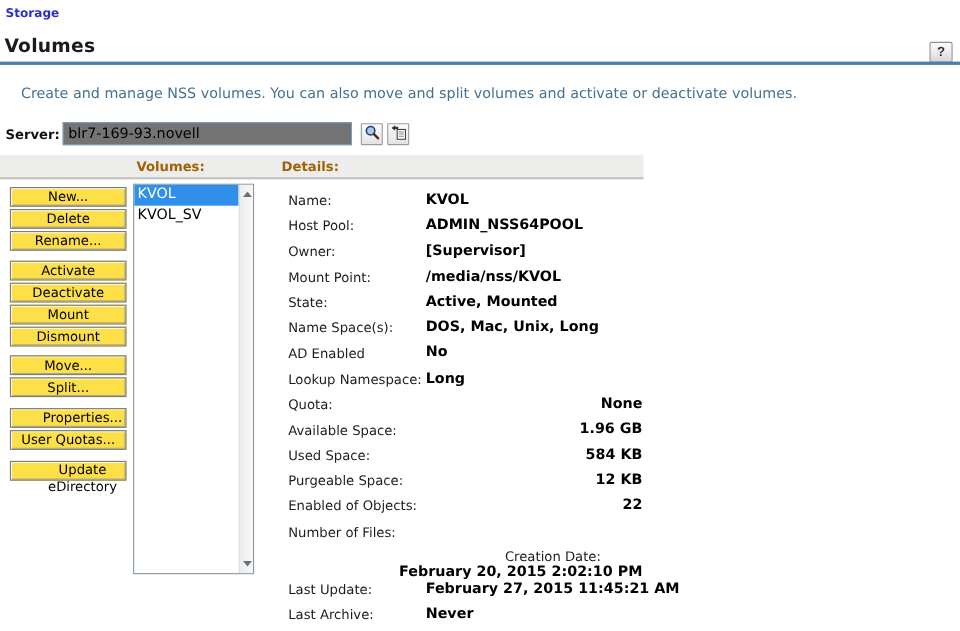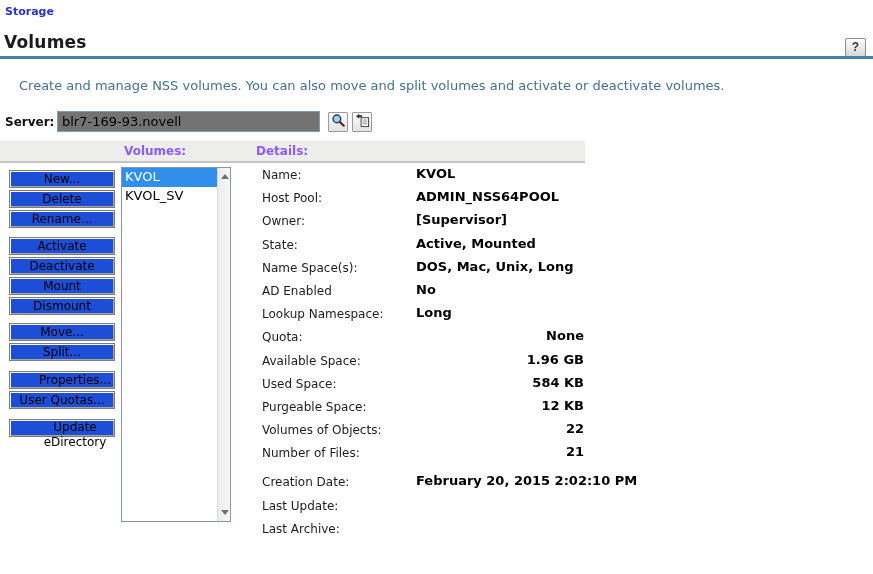--- a/index.html
+++ b/index.html
@@ -49,28 +49,28 @@
     border:1px solid #9a9a9a; border-radius:1px;
     display:flex; align-items:center; justify-content:center; cursor:pointer; padding:0;
   }
   #search-btn { left:328px; }
   #history-btn { left:352px; }
   
   .band {
     position:absolute; left:0; top:141px; width:585px; height:22px;
     background:#ededeb; border-bottom:2px solid #c6c5c2;
   }
-  .band-label { position:absolute; top:3px; font-size:12px; font-weight:bold; color:#8b5cf6; }
+  .band-label { position:absolute; top:3px; font-size:12px; font-weight:bold; color:#a16207; }
   #volumes-band-label { left:124px; }
   #details-band-label { left:256px; }
   
   .toolbar { position:absolute; left:9px; top:170px; width:106px; }
   .tbtn {
     display:block; width:106px; height:18px; margin-bottom:2px;
-    background:#1d4ed8;
+    background:#fde047;
     border:1px solid #7c7c78;
     box-shadow:inset 1px 1px 0 #f6f5f1, inset -1px -1px 0 #a8a59d;
     font-family:"DejaVu Sans", sans-serif; font-size:12px; color:#000;
     text-align:center; line-height:15px; cursor:pointer;
   }
   .gap-before-9  { margin-top:9px; }
   .gap-before-8  { margin-top:8px; }
   .gap-before-10 { margin-top:10px;padding-left:26px; }
   
   .listbox {
@@ -86,25 +86,25 @@
   .vscroll {
     position:absolute; top:0; right:0; width:13px; height:100%;
     background:linear-gradient(90deg,#ececec,#f7f7f7); border-left:1px solid #d9d9d9;
   }
   .tri-up, .tri-down { position:absolute; left:3px; width:0; height:0;
     border-left:4px solid transparent; border-right:4px solid transparent; }
   .tri-up   { top:6px;    border-bottom:5px solid #6f6f6f; }
   .tri-down { bottom:6px; border-top:5px solid #6f6f6f; }
   
   .details { position:absolute; left:262px; top:166px; width:322px; }
-  .drow { display:flex; height:23.2px; align-items:flex-start;gap:29px; }
+  .drow { display:flex; height:23.2px; align-items:flex-end; }
   .dlabel { width:125px; flex:none; font-size:12px; color:#1c1c1c; padding-top:2px; }
   .dvalue { flex:1; font-size:13px; font-weight:bold; color:#000; white-space:nowrap; }
   .dvalue.right { text-align:right; }
-  .drow.section-gap { margin-top:6px; }
+  .drow.section-gap { margin-top:6px;flex-direction:column; }
 </style>
 </head>
 <body>
 
 <div id="screen">
 
   <a class="breadcrumb">Storage</a>
 
   <div class="page-title">Volumes</div>
   <button class="help-btn">?</button>
@@ -172,20 +172,24 @@
     </div>
     <div class="drow">
       <span class="dlabel">Host Pool:</span>
       <span class="dvalue">ADMIN_NSS64POOL</span>
     </div>
     <div class="drow">
       <span class="dlabel">Owner:</span>
       <span class="dvalue">[Supervisor]</span>
     </div>
     <div class="drow">
+      <span class="dlabel">Mount Point:</span>
+      <span class="dvalue">/media/nss/KVOL</span>
+    </div>
+    <div class="drow">
       <span class="dlabel">State:</span>
       <span class="dvalue">Active, Mounted</span>
     </div>
     <div class="drow">
       <span class="dlabel">Name Space(s):</span>
       <span class="dvalue">DOS, Mac, Unix, Long</span>
     </div>
     <div class="drow">
       <span class="dlabel">AD Enabled</span>
       <span class="dvalue">No</span>
@@ -204,32 +208,33 @@
     </div>
     <div class="drow">
       <span class="dlabel">Used Space:</span>
       <span class="dvalue right">584 KB</span>
     </div>
     <div class="drow">
       <span class="dlabel">Purgeable Space:</span>
       <span class="dvalue right">12 KB</span>
     </div>
     <div class="drow">
-      <span class="dlabel">Volumes of Objects:</span>
+      <span class="dlabel">Enabled of Objects:</span>
       <span class="dvalue right">22</span>
     </div>
     <div class="drow">
       <span class="dlabel">Number of Files:</span>
-      <span class="dvalue right">21</span>
     </div>
     <div class="drow section-gap">
       <span class="dlabel">Creation Date:</span>
       <span class="dvalue right">February 20, 2015 2:02:10 PM</span>
     </div>
     <div class="drow">
       <span class="dlabel">Last Update:</span>
+      <span class="dvalue right">February 27, 2015 11:45:21 AM</span>
     </div>
     <div class="drow">
       <span class="dlabel">Last Archive:</span>
+      <span class="dvalue">Never</span>
     </div>
   </div>
 
 </div>
 
 </body></html>

